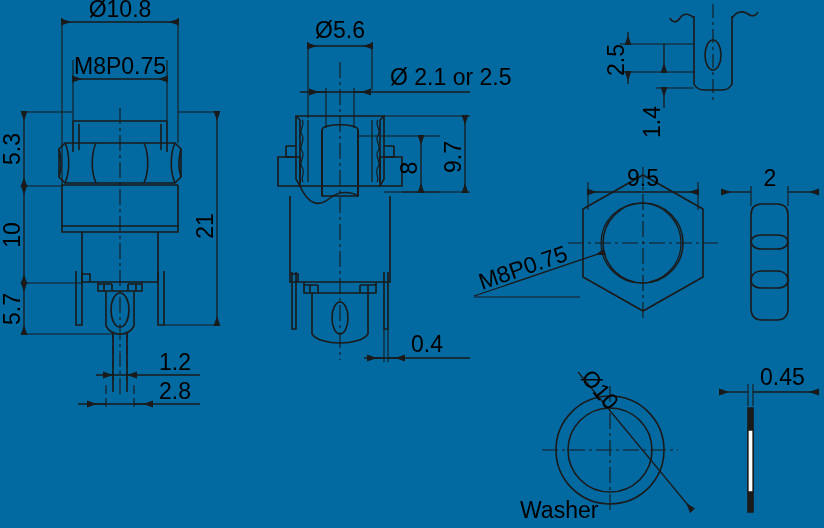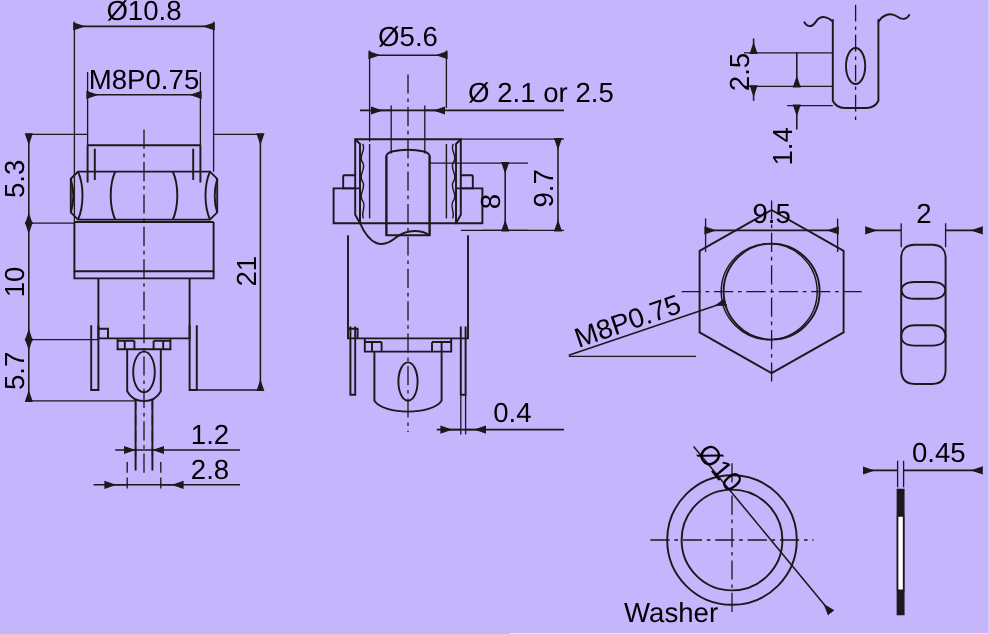--- a/index.html
+++ b/index.html
@@ -4,21 +4,21 @@
 <style>
   html, body {
     margin: 0;
     padding: 0;
     background: #ffffff;
   }
   #sheet {
     position: relative;
     width: 824px;
     height: 528px;
-    background: #c4b5fd;
+    background: #0369a1;
     overflow: hidden;
     font-family: "Liberation Sans", sans-serif;
   }
   #sheet svg {
     position: absolute;
     left: 0;
     top: 0;
   }
   .dimtext {
     font-family: "Liberation Sans", sans-serif;

